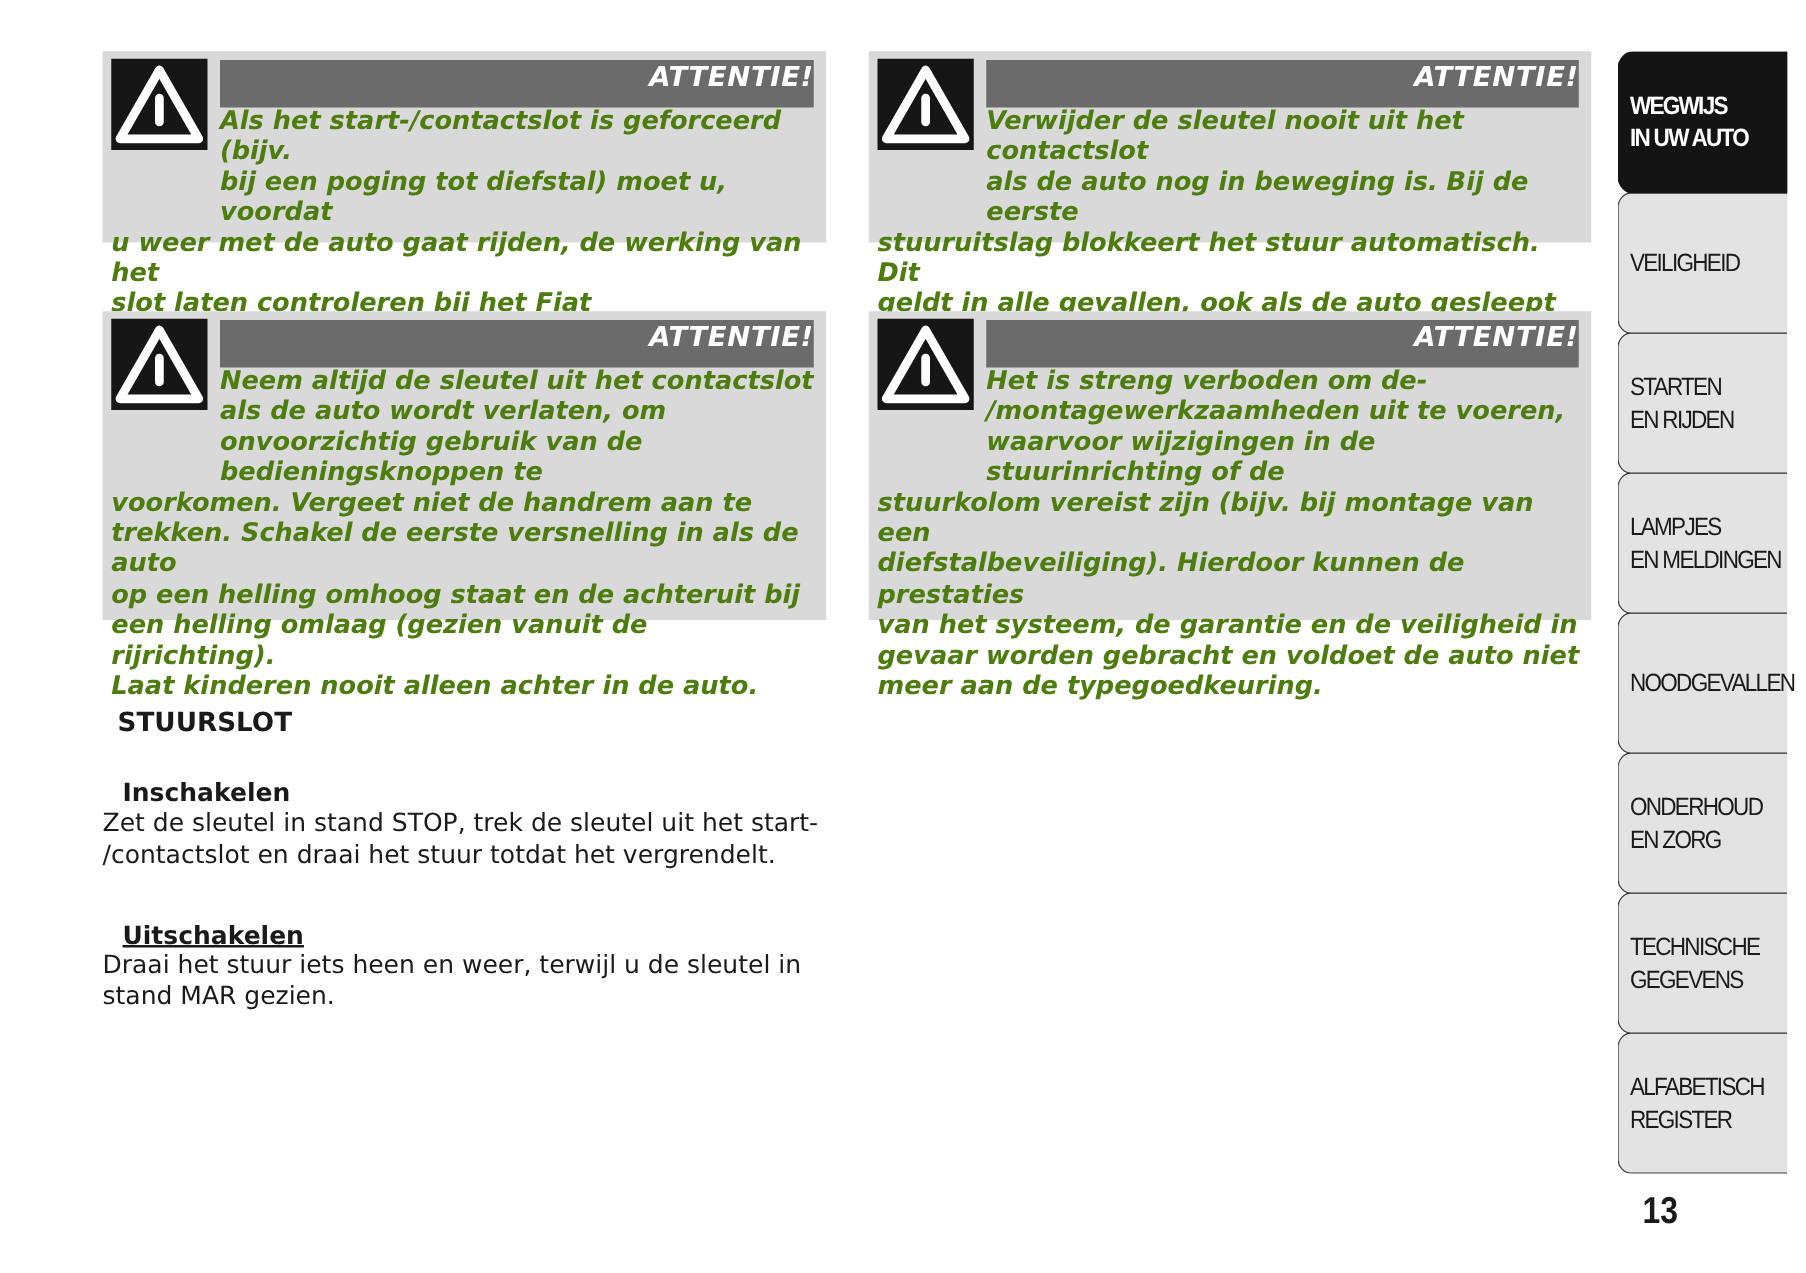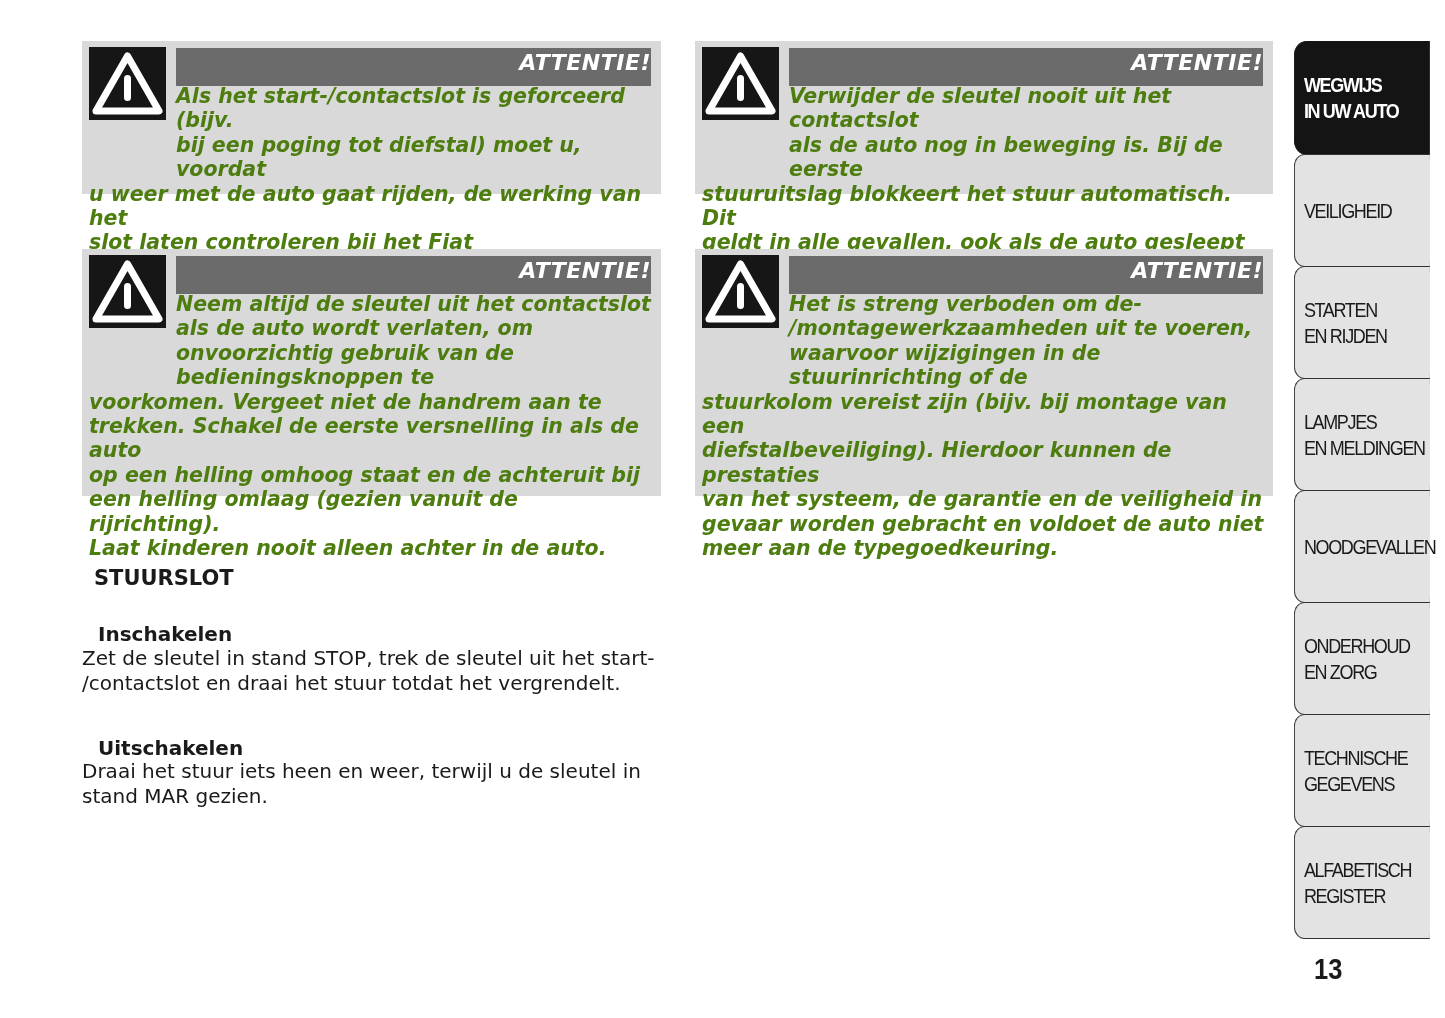--- a/index.html
+++ b/index.html
@@ -116,21 +116,21 @@
 diefstalbeveiliging). Hierdoor kunnen de prestaties
 van het systeem, de garantie en de veiligheid in
 gevaar worden gebracht en voldoet de auto niet
 meer aan de typegoedkeuring.</span></p>
 </div>
 
 <h2 class="section-title">STUURSLOT</h2>
 <h3 class="sub-title" style="top:606px;">Inschakelen</h3>
 <p class="body-text" style="top:646px;">Zet de sleutel in stand STOP, trek de sleutel uit het start-
 /contactslot en draai het stuur totdat het vergrendelt.</p>
-<h3 class="sub-title" style="top:720px;">Uitschakelen</h3>
+<h3 class="sub-title" style="top:720px;text-decoration:underline;">Uitschakelen</h3>
 <p class="body-text" style="top:759px;">Draai het stuur iets heen en weer, terwijl u de sleutel in
 stand MAR gezien.</p>
 
 <nav class="sidebar">
   <div class="tab active">WEGWIJS
 IN UW AUTO</div>
   <div class="tab">VEILIGHEID</div>
   <div class="tab">STARTEN
 EN RIJDEN</div>
   <div class="tab">LAMPJES

